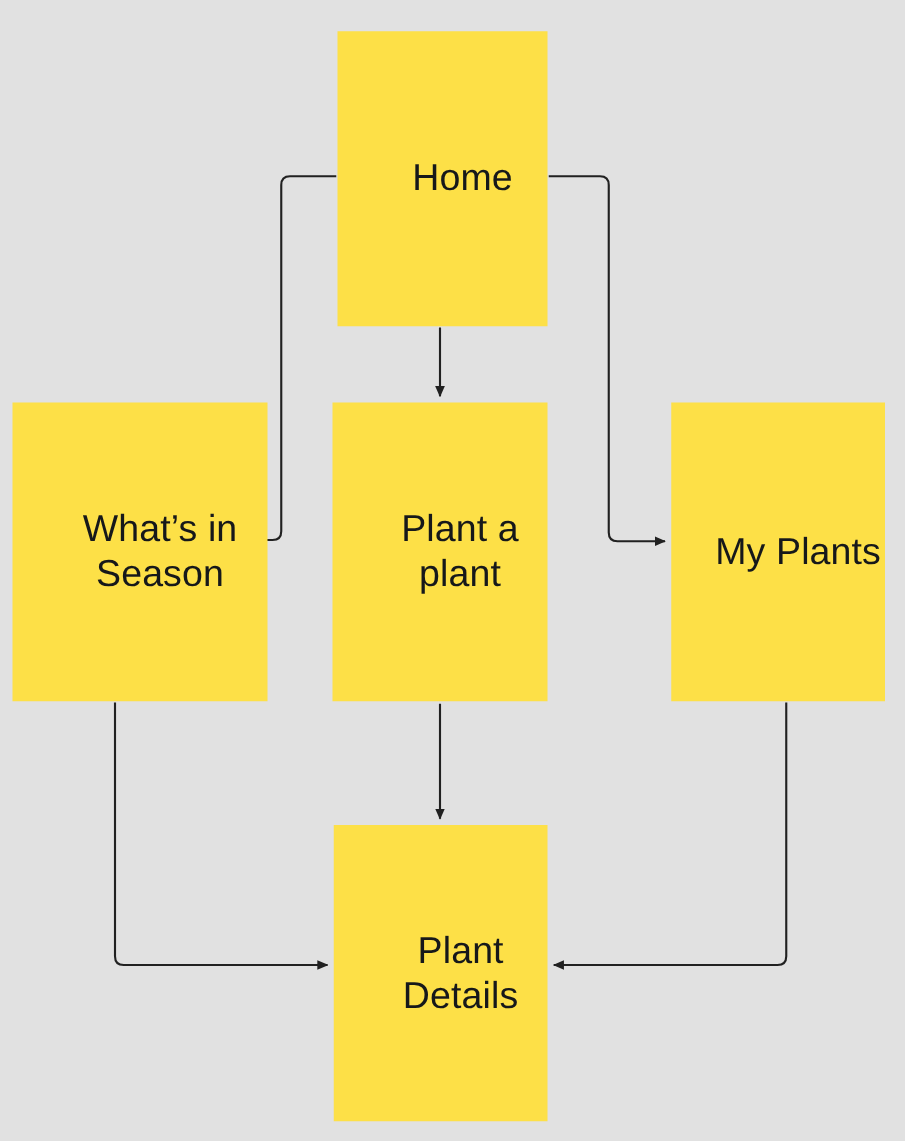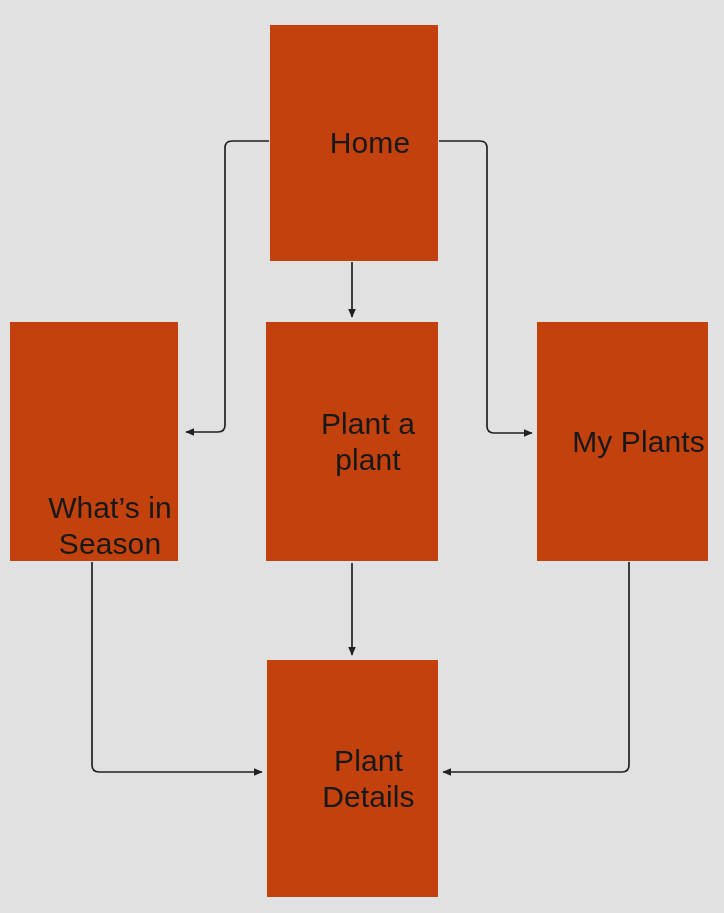--- a/index.html
+++ b/index.html
@@ -23,40 +23,40 @@
   #edge-layer {
     position: absolute;
     left: 0;
     top: 0;
     width: 724px;
     height: 913px;
     pointer-events: none;
   }
   .node {
     position: absolute;
-    background: #c2410c;
+    background: #fde047;
     display: flex;
     align-items: center;
     justify-content: center;
     text-align: center;
     box-sizing: border-box;
     padding-left: 32px;
   }
   .node-label {
     font-family: "Liberation Sans", sans-serif;
     font-size: 30px;
     line-height: 1.18;
     color: #16181a;
     white-space: pre-line;
     letter-spacing: 0.1px;
     font-weight: 400;
   }
   
   #node-home      { left: 270px; top: 25px;  width: 168px; height: 236px; }
-  #node-season    { left: 10px;  top: 322px; width: 168px; height: 239px; align-items: flex-end; }
+  #node-season    { left: 10px;  top: 322px; width: 204px; height: 239px; }
   #node-find      { left: 266px; top: 322px; width: 172px; height: 239px; }
   #node-myplants  { left: 537px; top: 322px; width: 171px; height: 239px; }
   #node-details   { left: 267px; top: 660px; width: 171px; height: 237px; }
 </style>
 </head>
 <body>
 
 <div id="canvas">
 
   <svg id="edge-layer" viewBox="0 0 724 913" width="724" height="913" xmlns="http://www.w3.org/2000/svg">

